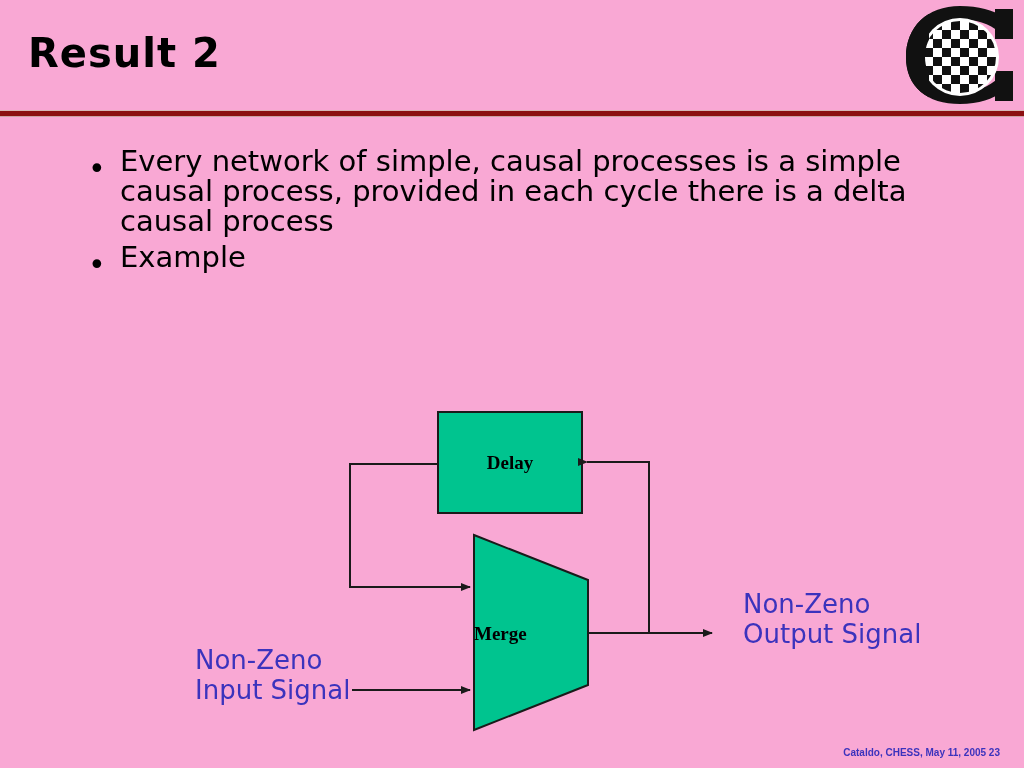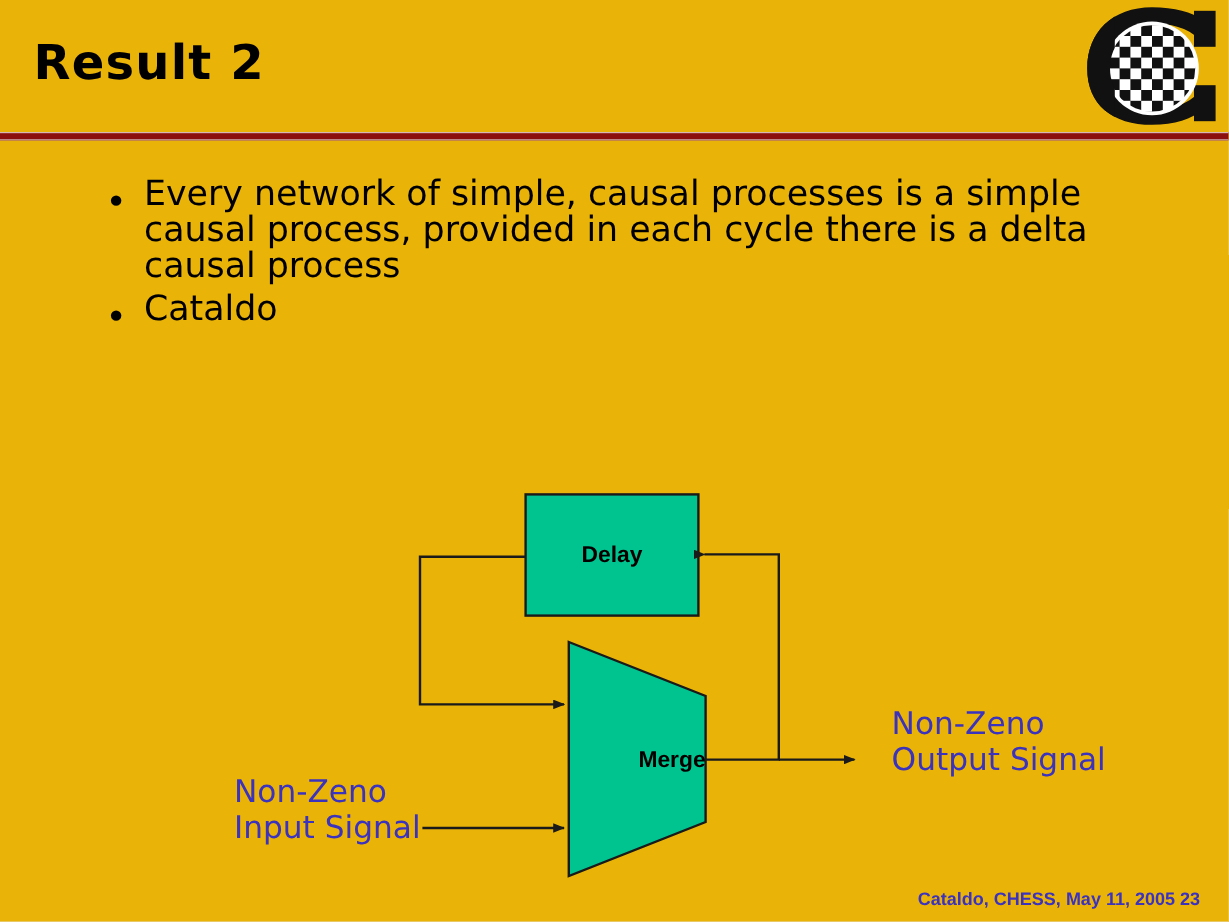--- a/index.html
+++ b/index.html
@@ -11,21 +11,21 @@
     width: 1024px;
     height: 768px;
     background: #e8e8e8;
     font-family: "DejaVu Sans", sans-serif;
     overflow: hidden;
   }
   .slide {
     position: relative;
     width: 1024px;
     height: 768px;
-    background: #eab308;
+    background: #f9a8d4;
     overflow: hidden;
   }
 
   
   .slide-title {
     position: absolute;
     left: 28px;
     top: 30px;
     font-family: "DejaVu Sans", sans-serif;
     font-size: 40px;
@@ -92,37 +92,37 @@
     left: 0px;
     top: 0px;
     width: 1024px;
     height: 768px;
     pointer-events: none;
   }
   .diagram svg { display: block; }
 
   .node-label {
     position: absolute;
-    font-family: Liberation Sans, sans-serif;
+    font-family: Liberation Serif, serif;
     font-weight: bold;
     font-size: 19px;
     color: #000000;
     white-space: nowrap;
   }
   .label-delay {
     left: 438px;
     top: 452px;
     width: 144px;
     text-align: center;
   }
   .label-merge {
     left: 474px;
     top: 623px;
     width: 114px;
-    text-align: right;
+    text-align: left;
   }
 
   .signal-label {
     position: absolute;
     font-family: "DejaVu Sans", sans-serif;
     font-size: 26px;
     line-height: 30px;
     color: #3b33bd;
     white-space: pre-line;
   }
@@ -134,21 +134,21 @@
     left: 743px;
     top: 589px;
   }
 
   
   .footer {
     position: absolute;
     right: 24px;
     bottom: 10px;
     font-family: "Liberation Sans", sans-serif;
-    font-size: 15px;
+    font-size: 10px;
     font-weight: bold;
     color: #3b33bd;
     white-space: nowrap;
   }
 </style>
 </head>
 <body>
 
 <div class="slide">
 
@@ -221,21 +221,21 @@
     </svg>
   </div>
 
   <div class="bullets">
     <div class="bullet-row">
       <div class="bullet-dot">•</div>
       <div class="bullet-text">Every network of simple, causal processes is a simple causal process, provided in each cycle there is a delta causal process</div>
     </div>
     <div class="bullet-row">
       <div class="bullet-dot">•</div>
-      <div class="bullet-text">Cataldo</div>
+      <div class="bullet-text">Example</div>
     </div>
   </div>
 
   <div class="diagram">
     <svg width="1024" height="768" viewBox="0 0 1024 768" xmlns="http://www.w3.org/2000/svg">
       <defs>
         <marker id="arrowR" markerWidth="10" markerHeight="8" refX="9" refY="4" orient="auto" markerUnits="userSpaceOnUse">
           <path d="M0,0 L10,4 L0,8 z" fill="#1a1a1a"></path>
         </marker>
         <marker id="arrowL" markerWidth="10" markerHeight="8" refX="1" refY="4" orient="auto" markerUnits="userSpaceOnUse">

